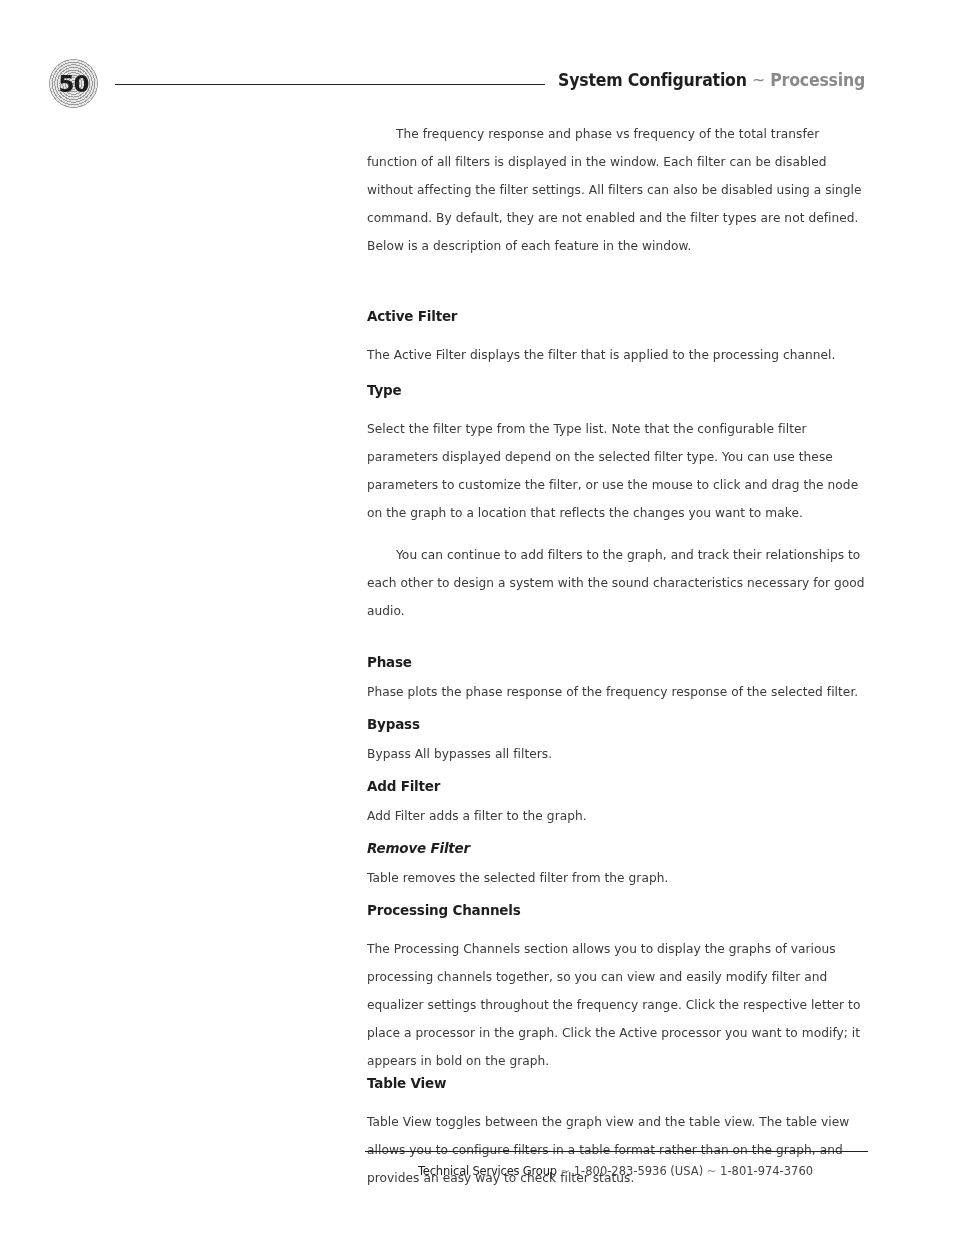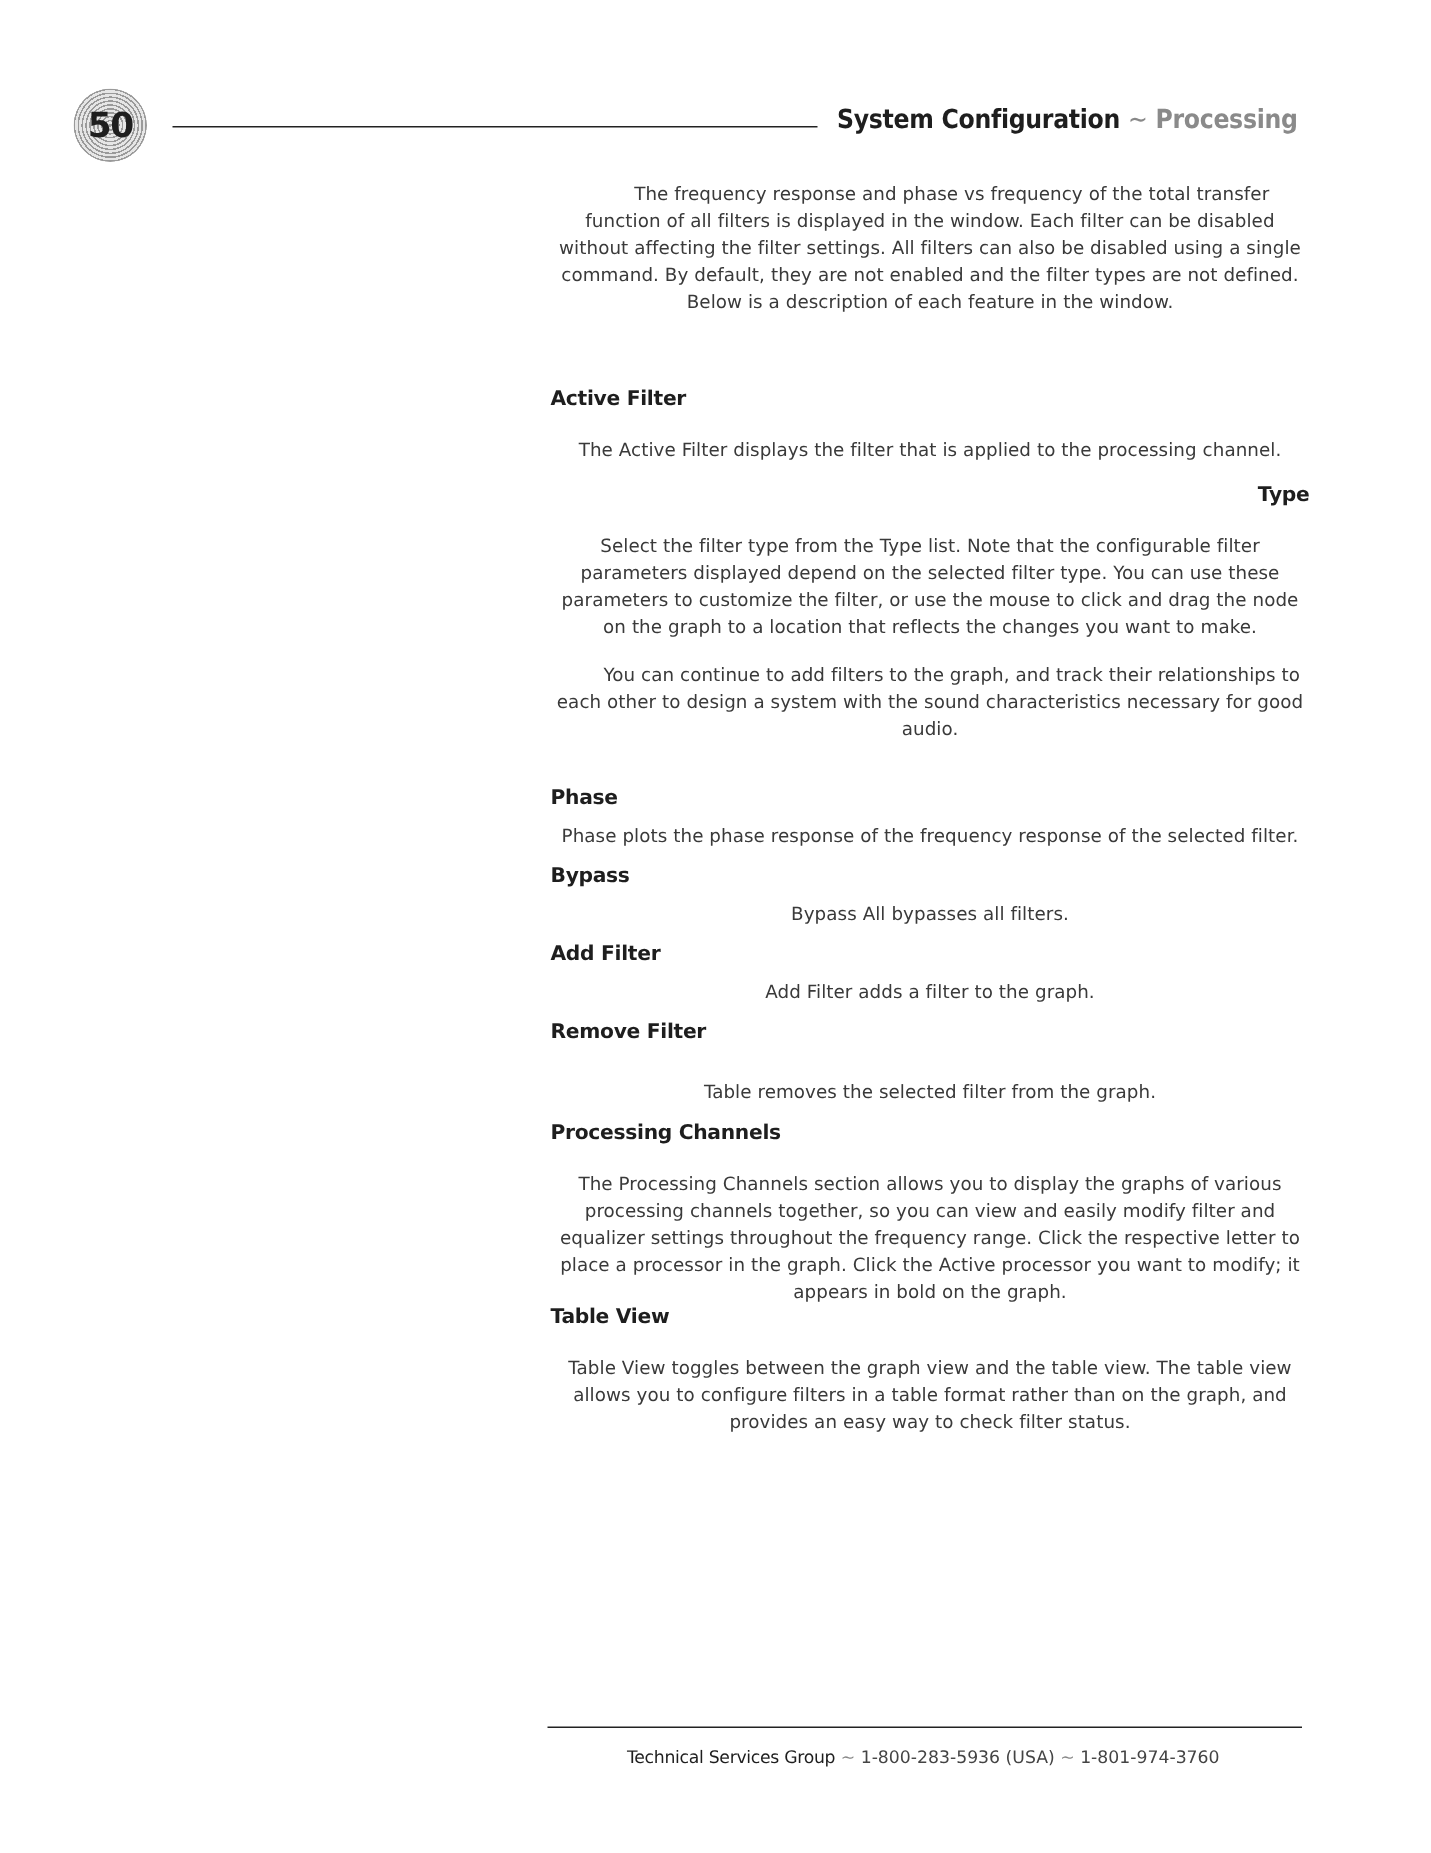--- a/index.html
+++ b/index.html
@@ -8,21 +8,21 @@
     .page-badge { position: absolute; left: 49px; top: 59px; width: 49px; height: 49px; border-radius: 50%;
       background: repeating-radial-gradient(circle at 50% 50%, #9a9a9a 0px, #9a9a9a 1px, #e6e6e6 1px, #e6e6e6 2.6px);
       display: flex; align-items: center; justify-content: center; }
     .page-num { font-family: "DejaVu Sans", sans-serif; font-weight: bold; font-size: 23px; color: #1e1e1e; letter-spacing: -1px; }
     .header-rule { position: absolute; left: 115px; top: 84px; width: 430px; height: 0; border-top: 1px solid #222; }
     .header-title { position: absolute; left: 558px; top: 70px; font-family: "DejaVu Sans Condensed", "DejaVu Sans", sans-serif;
       font-weight: bold; font-size: 17.5px; color: #1e1e1e; white-space: nowrap; letter-spacing: -0.2px; }
     .header-title .sep { font-weight: normal; color: #888; }
     .header-title .sub { color: #8a8a8a; }
     .content { position: absolute; left: 367px; top: 120px; width: 506px; }
-    .para { font-size: 12.2px; line-height: 18px; margin: 0; color: #3a3a3a; letter-spacing: 0.05px; text-align: center; }
+    .para { font-size: 12.2px; line-height: 28px; margin: 0; color: #3a3a3a; letter-spacing: 0.05px; }
     .indent { text-indent: 29px; }
     .heading { font-family: "DejaVu Sans", sans-serif; font-weight: bold; font-size: 13.5px; color: #1e1e1e; margin: 0; letter-spacing: -0.2px; }
     .footer-rule { position: absolute; left: 365px; top: 1151px; width: 503px; border-top: 1px solid #222; }
     .footer { position: absolute; left: 418px; top: 1164px; font-size: 11.5px; color: #444; white-space: nowrap; }
     .footer .org { font-weight: normal; color: #1e1e1e; letter-spacing: -0.2px; }
     .footer .tilde { color: #888; }
   </style>
 </head>
 <body>
 
@@ -38,42 +38,42 @@
 
 <div class="content">
   <p class="para indent" style="margin-bottom:12px;">The frequency response and phase vs frequency of the total transfer function of all filters is displayed in the window.  Each filter can be disabled without affecting the filter settings.  All filters can also be disabled using a single command.  By default, they are not enabled and the filter types are not defined.  Below is a description of each feature in the window.</p>
 
   <div>
     <h3 class="heading" style="margin-bottom:17px;margin-top:48px;">Active Filter</h3>
     <p class="para" style="margin-bottom:13px;">The Active Filter displays the filter that is applied to the processing channel.</p>
   </div>
 
   <div>
-    <h3 class="heading" style="margin-bottom:17px;text-align:right;">Type</h3>
+    <h3 class="heading" style="margin-bottom:17px;">Type</h3>
     <p class="para" style="margin-bottom:14px;">Select the filter type from the Type list.  Note that the configurable filter parameters displayed depend on the selected filter type.  You can use these parameters to customize the filter, or use the mouse to click and drag the node on the graph to a location that reflects the changes you want to make.</p>
     <p class="para indent" style="margin-bottom:29px;">You can continue to add filters to the graph, and track their relationships to each other to design a system with the sound characteristics necessary for good audio.</p>
   </div>
 
   <div>
     <h3 class="heading" style="margin-bottom:8px;">Phase</h3>
     <p class="para" style="margin-bottom:10px;">Phase plots the phase response of the frequency response of the selected filter.</p>
   </div>
 
   <div>
     <h3 class="heading" style="margin-bottom:8px;">Bypass</h3>
     <p class="para" style="margin-bottom:10px;">Bypass All bypasses all filters.</p>
   </div>
 
   <div>
     <h3 class="heading" style="margin-bottom:8px;">Add Filter</h3>
     <p class="para" style="margin-bottom:10px;">Add Filter adds a filter to the graph.</p>
   </div>
 
   <div>
-    <h3 class="heading" style="margin-bottom:23px;">Remove Filter</h3>
+    <h3 class="heading" style="margin-bottom:8px;font-style:italic;">Remove Filter</h3>
     <p class="para" style="margin-bottom:10px;">Table removes the selected filter from the graph.</p>
   </div>
 
   <div>
     <h3 class="heading" style="margin-bottom:17px;">Processing Channels</h3>
     <p class="para">The Processing Channels section allows you to display the graphs of various processing channels together, so you can view and easily modify filter and equalizer settings throughout the frequency range.  Click the respective letter to place a processor in the graph.  Click the Active processor you want to modify; it appears in bold on the graph.</p>
   </div>
 
   <div>
     <h3 class="heading" style="margin-bottom:17px;">Table View</h3>

